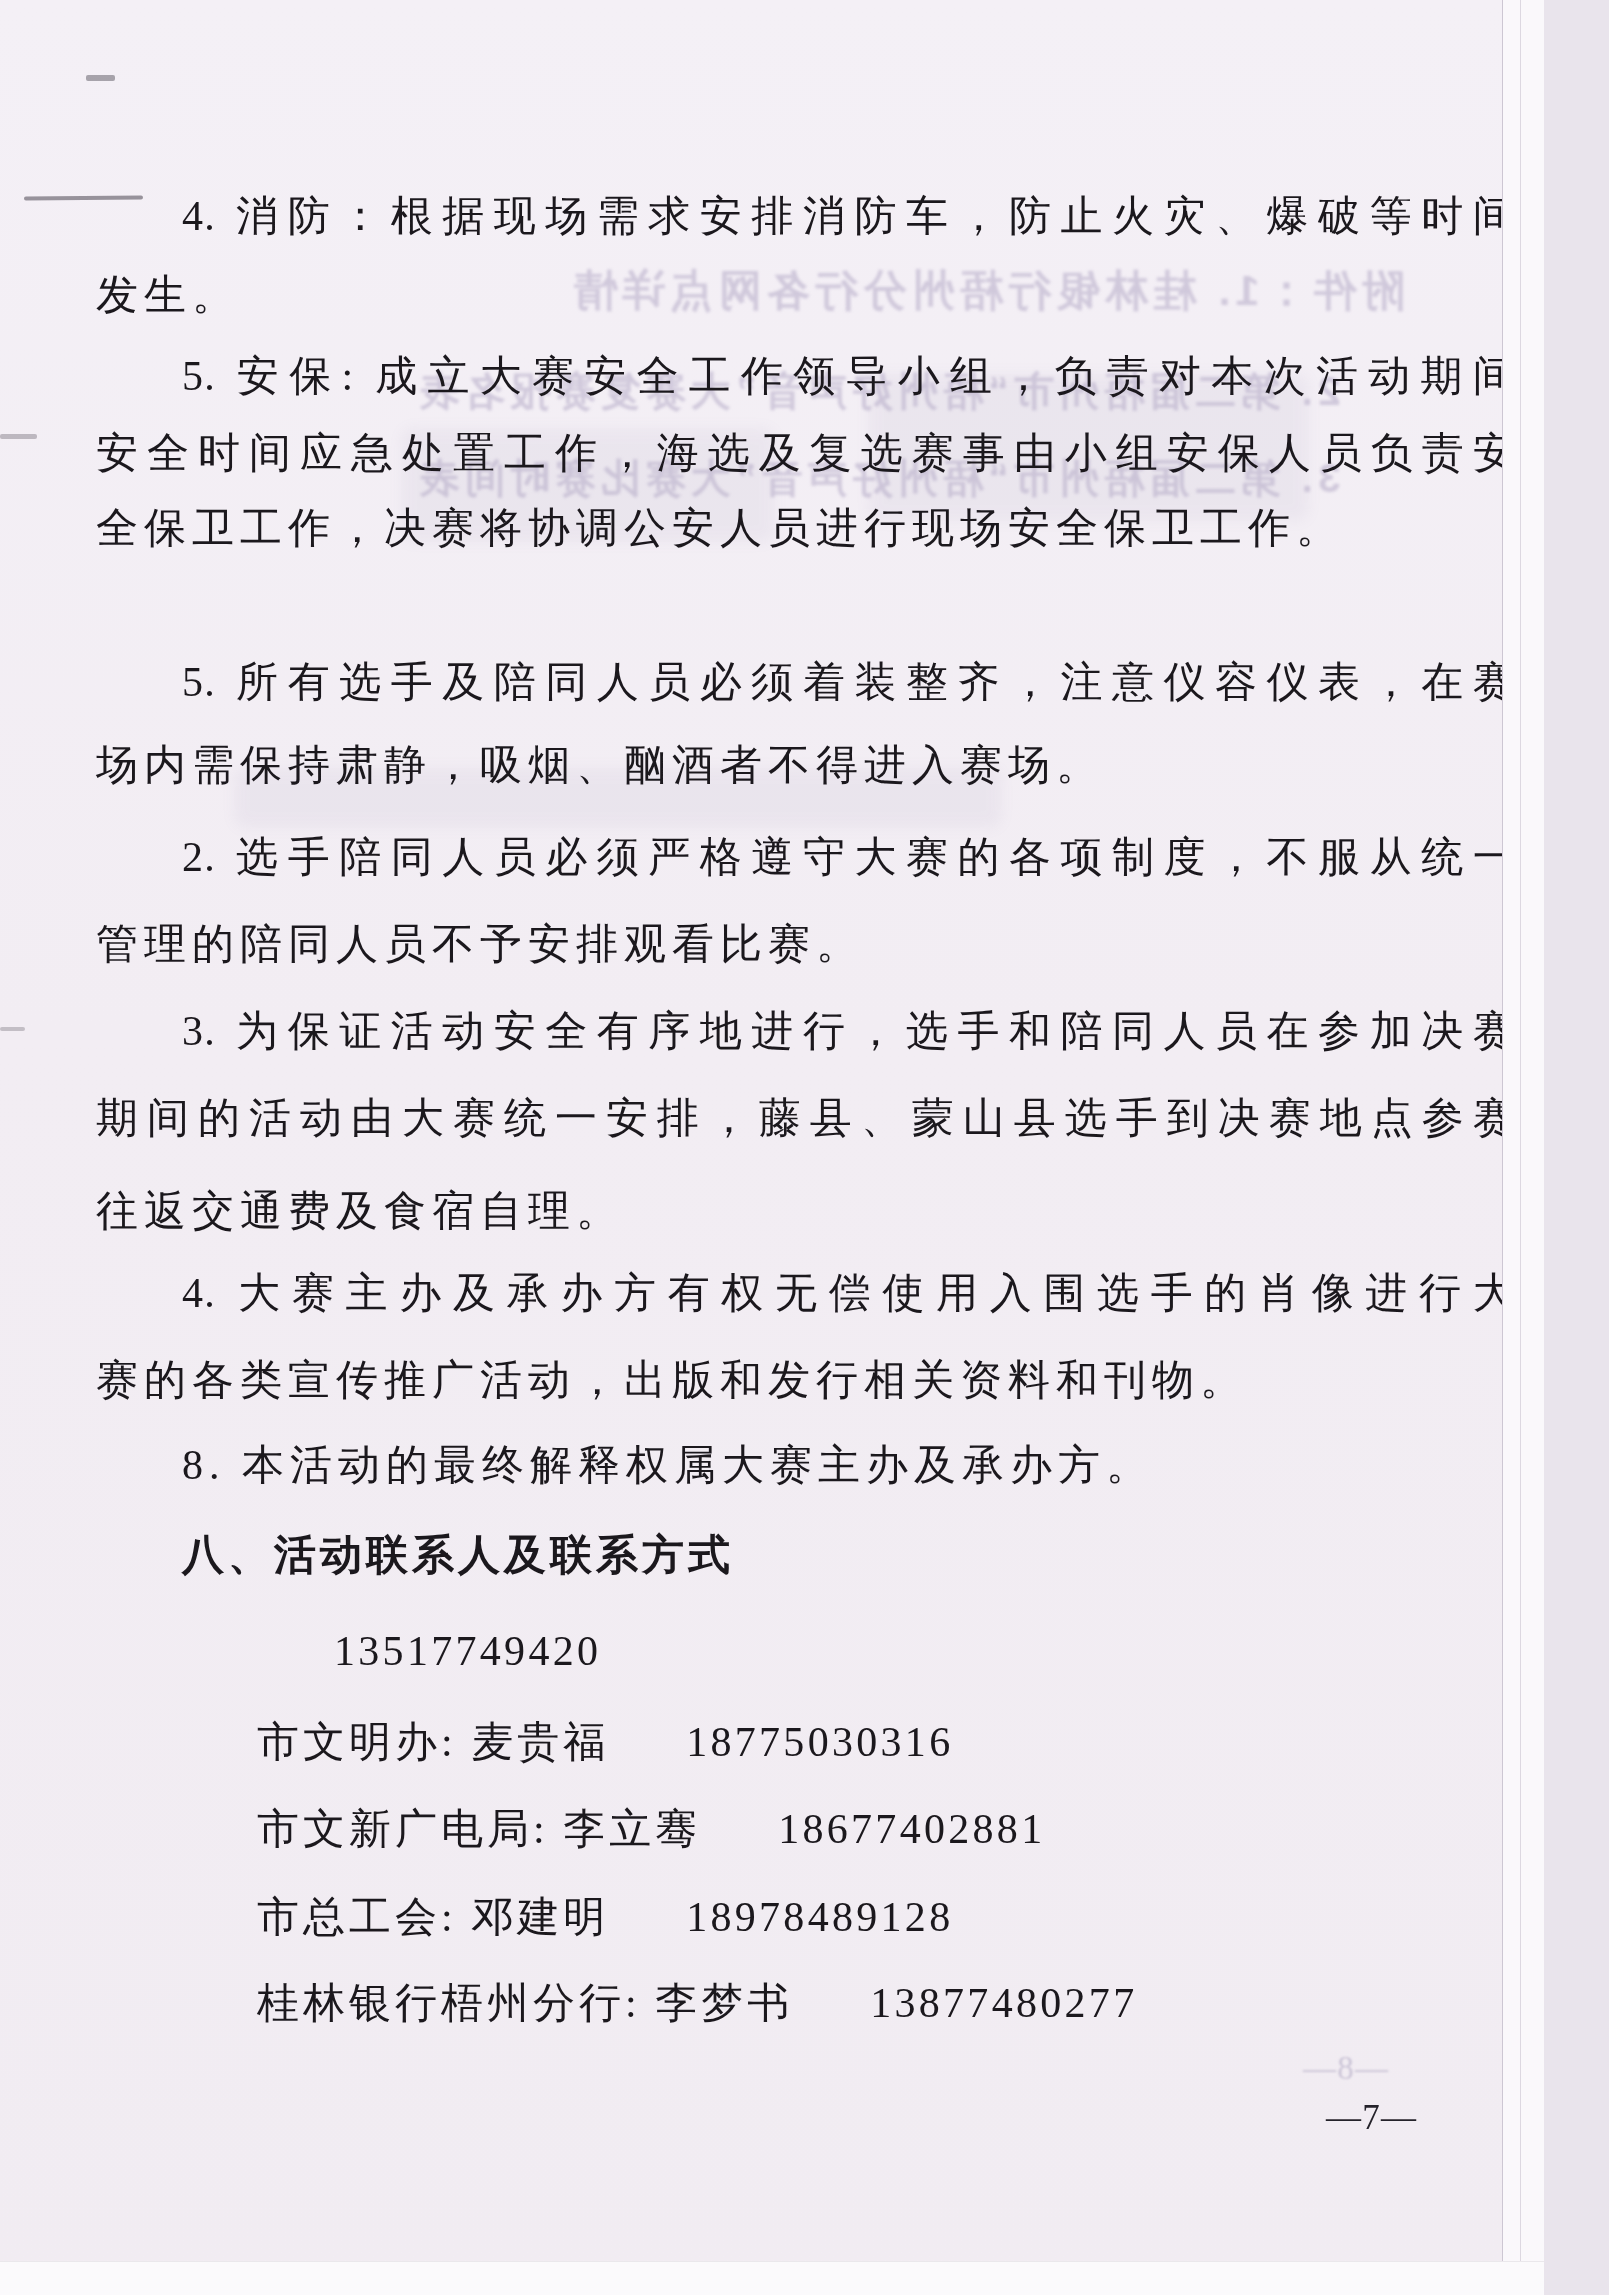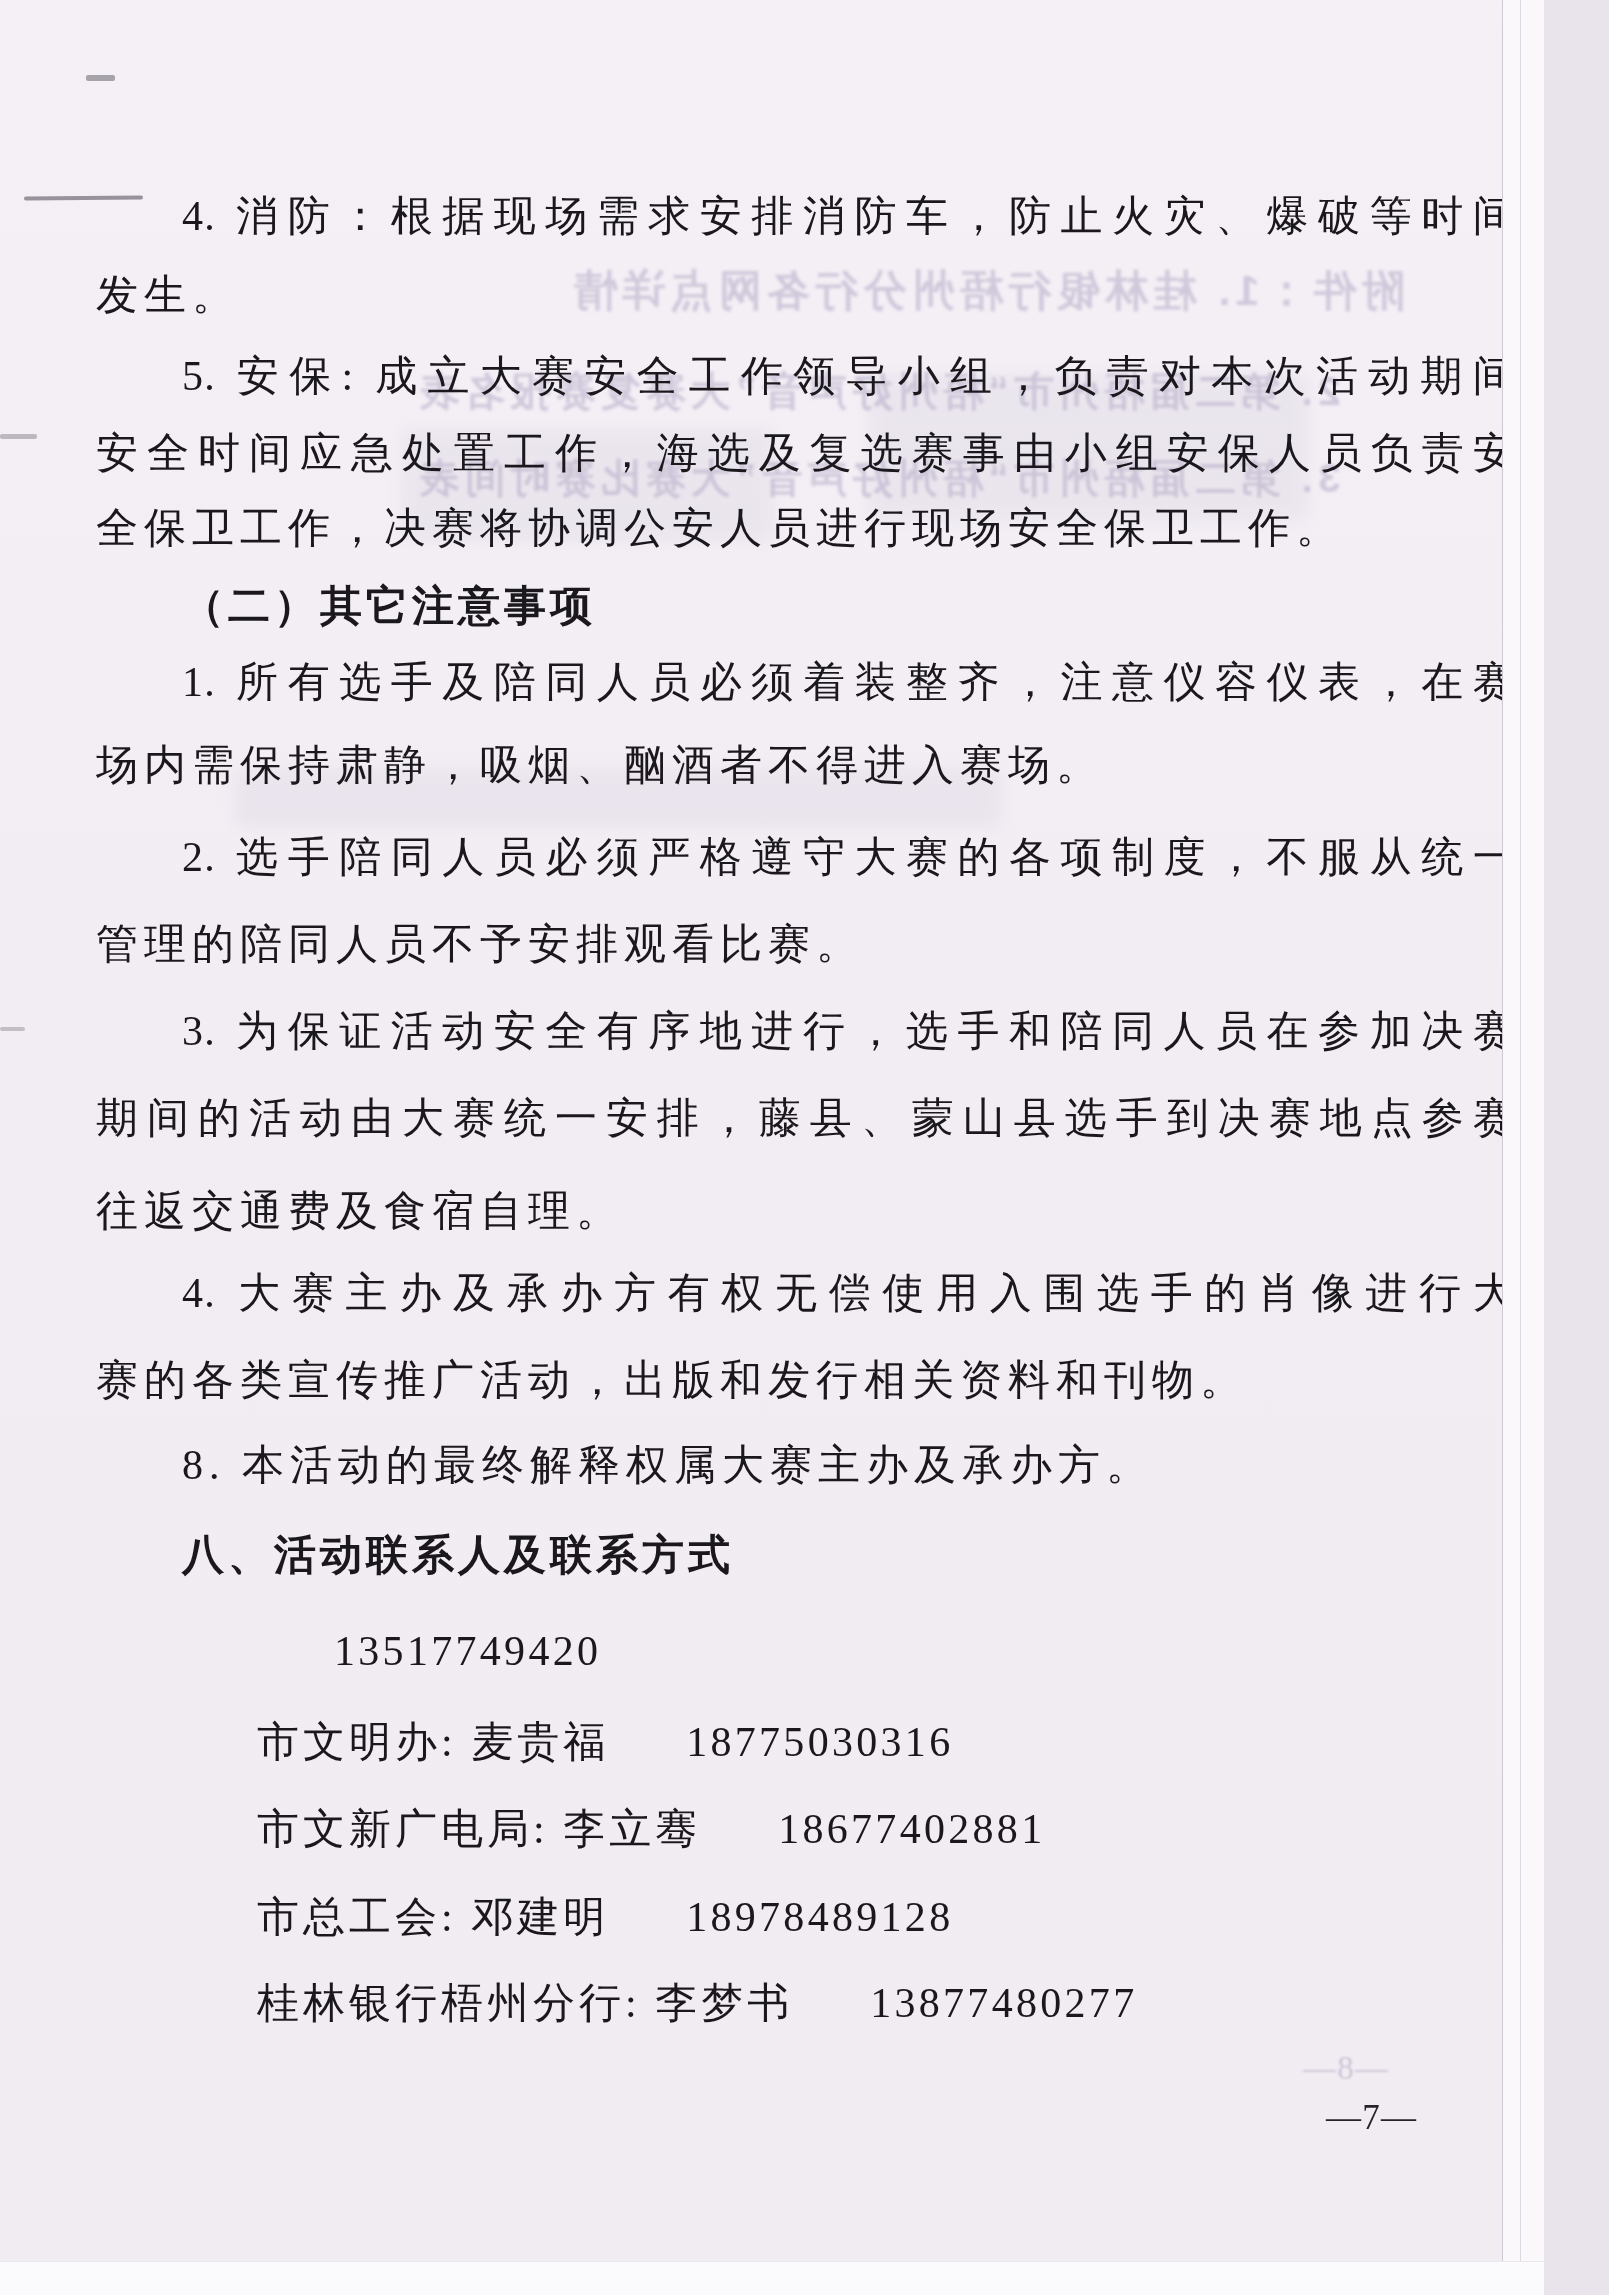--- a/index.html
+++ b/index.html
@@ -134,22 +134,21 @@
       <div class="bleed-line" style="top: 364px; left: 414px; font-size: 40px;">2. 第二届梧州市“梧州好声音”大赛复赛报名表</div>
       <div class="bleed-line" style="top: 451px; left: 414px; font-size: 40px;">3. 第二届梧州市“梧州好声音”大赛比赛时间表</div>
     </div>
 
   <div class="text-layer" id="body-lines">
       <div class="line justify" style="top: 194px; padding-left: 86px;">4. 消防：根据现场需求安排消防车，防止火灾、爆破等时间</div>
       <div class="line" style="top: 273px;">发生。</div>
       <div class="line justify" style="top: 354px; padding-left: 86px;">5. 安保: 成立大赛安全工作领导小组，负责对本次活动期间</div>
       <div class="line justify" style="top: 431px;">安全时间应急处置工作，海选及复选赛事由小组安保人员负责安</div>
       <div class="line" style="top: 506px;">全保卫工作，决赛将协调公安人员进行现场安全保卫工作。</div>
-      <div class="line bold" style="top: 583px; padding-left: 86px;">（二）其它注意事项</div>
-      <div class="line justify" style="top: 660px; padding-left: 86px;">1. 所有选手及陪同人员必须着装整齐，注意仪容仪表，在赛</div>
+      <div class="line justify" style="top: 660px; padding-left: 86px;">5. 所有选手及陪同人员必须着装整齐，注意仪容仪表，在赛</div>
       <div class="line" style="top: 743px;">场内需保持肃静，吸烟、酗酒者不得进入赛场。</div>
       <div class="line justify" style="top: 835px; padding-left: 86px;">2. 选手陪同人员必须严格遵守大赛的各项制度，不服从统一</div>
       <div class="line" style="top: 922px;">管理的陪同人员不予安排观看比赛。</div>
       <div class="line justify" style="top: 1009px; padding-left: 86px;">3. 为保证活动安全有序地进行，选手和陪同人员在参加决赛</div>
       <div class="line" style="top: 1189px;">往返交通费及食宿自理。</div>
       <div class="line justify" style="top: 1096px;">期间的活动由大赛统一安排，藤县、蒙山县选手到决赛地点参赛</div>
       <div class="line justify" style="top: 1271px; padding-left: 86px;">4. 大赛主办及承办方有权无偿使用入围选手的肖像进行大</div>
       <div class="line" style="top: 1358px;">赛的各类宣传推广活动，出版和发行相关资料和刊物。</div>
       <div class="line" style="top: 1443px; padding-left: 86px;">8. 本活动的最终解释权属大赛主办及承办方。</div>
       <div class="line bold" style="top: 1532px; padding-left: 86px;">八、活动联系人及联系方式</div>

